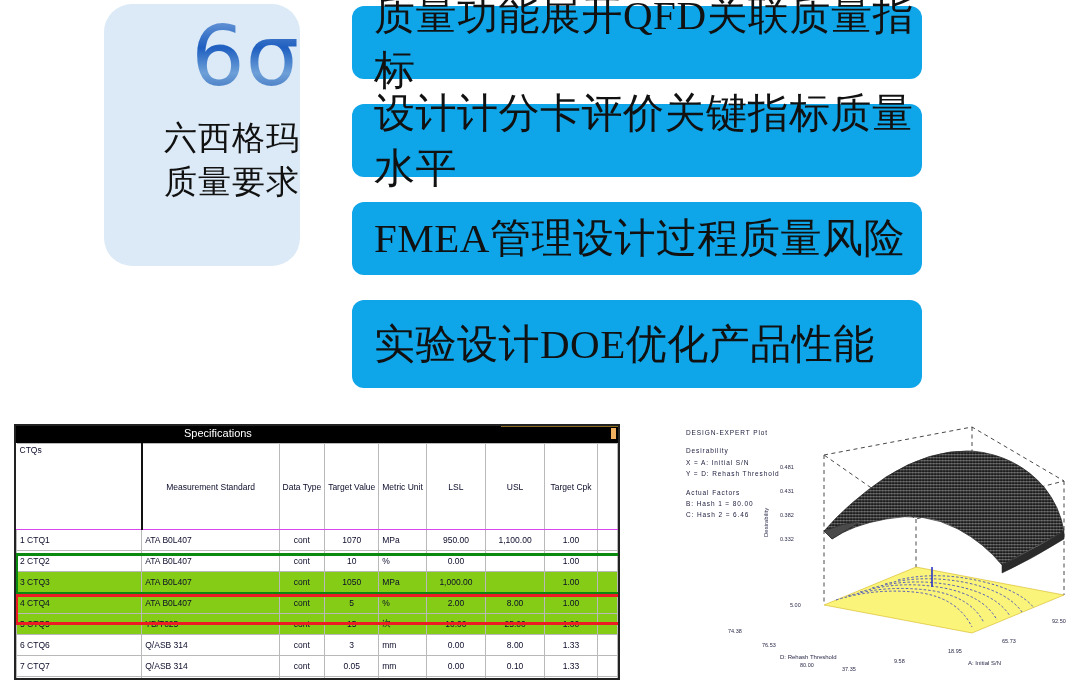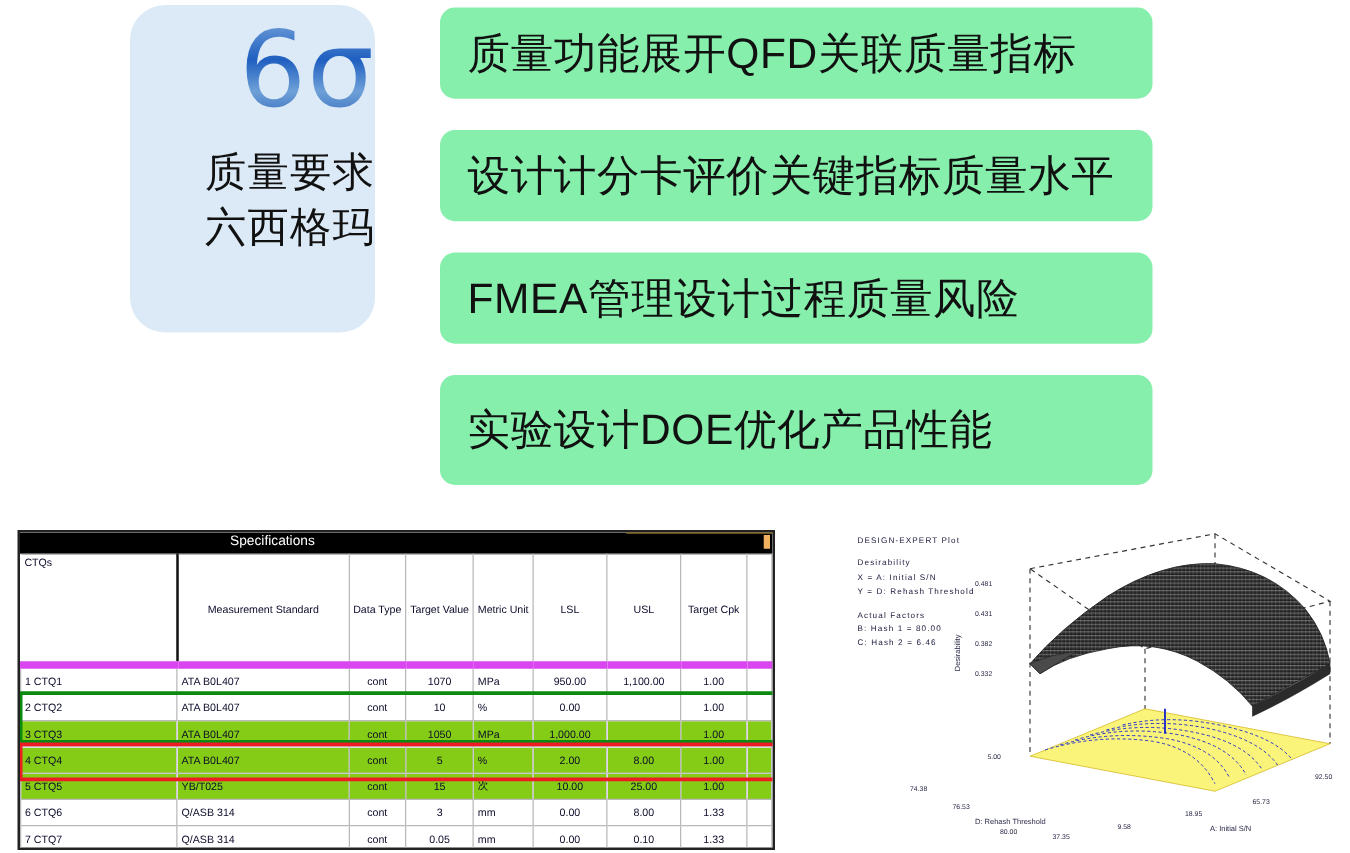--- a/index.html
+++ b/index.html
@@ -29,24 +29,24 @@
     padding:4px 0 2px 0;
   }
   #sigma-title{
     margin-top:16px;text-align:center;color:#111;
     font-size:33px;line-height:1.32;font-weight:400;letter-spacing:1px;
   }
   #sigma-title div{white-space:nowrap;}
 
   .banner{
     position:absolute;left:352px;width:570px;
-    background:#86efac;border-radius:12px;
+    background:#0ea5e9;border-radius:12px;
     display:flex;align-items:center;
-    color:#111;font-size:34px;letter-spacing:0.5px;
-    padding-left:22px;box-sizing:border-box;
+    color:#111;font-size:41px;letter-spacing:0.5px;
+    padding-left:22px;box-sizing:border-box;font-family:Liberation Serif, serif;
   }
   #banner-0{top:6px;height:73px;}
   #banner-1{top:104px;height:73px;}
   #banner-2{top:202px;height:73px;}
   #banner-3{top:300px;height:88px;}
 
   
   #table-panel{
     position:absolute;left:14px;top:424px;width:606px;height:256px;
     border:2px solid #222;box-sizing:border-box;background:#fff;
@@ -74,21 +74,21 @@
   }
   table.spec td,table.spec th{
     border:1px solid #b9b9b9;padding:1px 3px;font-weight:normal;
     white-space:nowrap;overflow:hidden;
   }
   table.spec thead th{height:83px;vertical-align:middle;text-align:center;}
   table.spec thead th.ctqs-head{
     vertical-align:top;text-align:left;border-right:2px solid #111;
     border-left:none;
   }
-  table.spec thead tr th{border-bottom:6px solid #d946ef;}
+  table.spec thead tr th{border-bottom:1px solid #d946ef;}
   .col-ctq{width:164px;}
   .col-ms{width:151px;}
   .col-dt{width:28px;}
   .col-tv{width:30px;}
   .col-mu{width:38px;}
   .col-lsl{width:62px;}
   .col-usl{width:62px;}
   .col-cpk{width:48px;}
   .col-extra{width:20px;}
   table.spec tbody td{height:18px;}
@@ -123,22 +123,22 @@
   .ax-title{font-size:6px;fill:#2a2a4a;font-family:"Liberation Sans",sans-serif;}
 </style>
 </head>
 <body>
 
 <div id="top-section">
 
   <div id="sigma-card">
     <div id="sigma-glyph">6σ</div>
     <div id="sigma-title">
+      <div>六西格玛</div>
       <div>质量要求</div>
-      <div>六西格玛</div>
     </div>
   </div>
 
   <div class="banner" id="banner-0">质量功能展开QFD关联质量指标</div>
   <div class="banner" id="banner-1">设计计分卡评价关键指标质量水平</div>
   <div class="banner" id="banner-2">FMEA管理设计过程质量风险</div>
   <div class="banner" id="banner-3">实验设计DOE优化产品性能</div>
 </div>
 
 <div id="table-panel">

